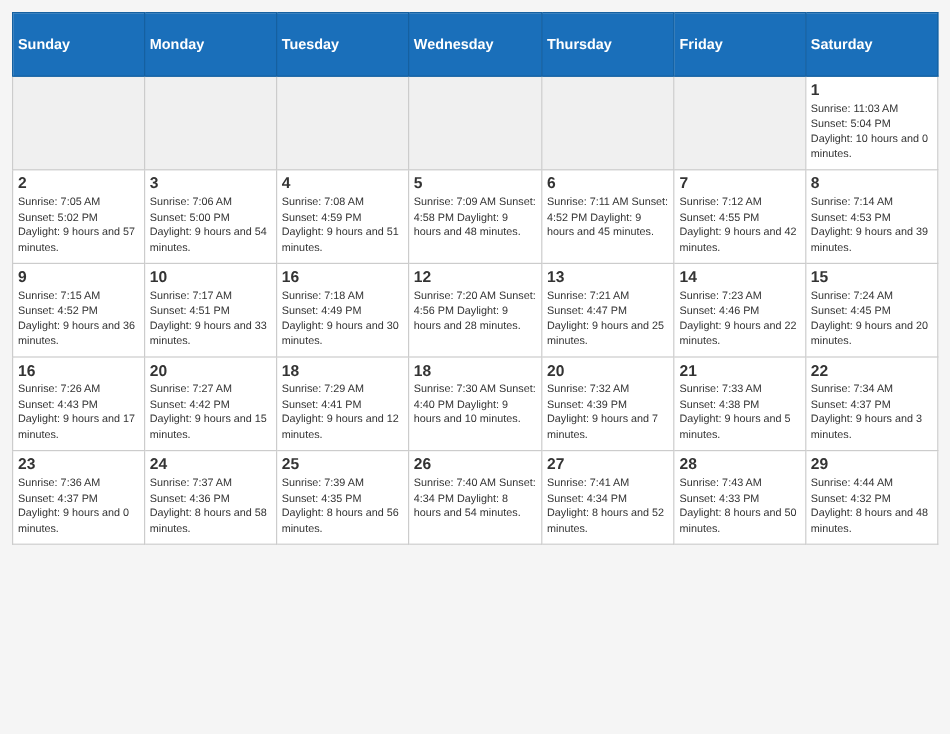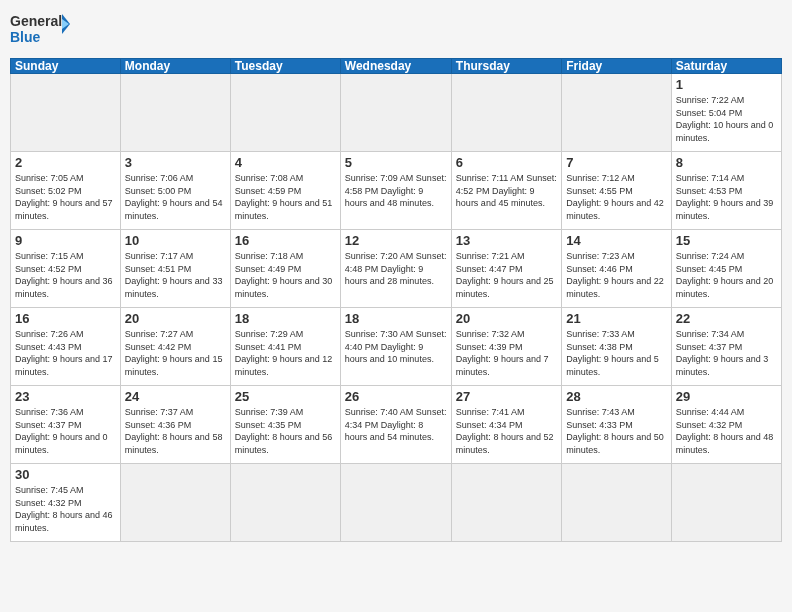--- a/index.html
+++ b/index.html
@@ -44,21 +44,21 @@
       width: 100%;
       border-collapse: collapse;
       border: 1px solid #ccc;
       background: #fff;
     }
     .calendar thead th {
       background: #1a6fba;
       color: #fff;
       font-size: 12px;
       font-weight: bold;
-      padding: 0 4px;
+      padding: 19px 4px;
       text-align: left;
       border: 1px solid #1560a0;
     }
     .calendar tbody td {
       width: 113px;
       vertical-align: top;
       border: 1px solid #ccc;
       padding: 3px 4px;
       background: #fff;
       font-size: 9.5px;
@@ -81,34 +81,20 @@
       line-height: 1.4;
     }
     .last-row td {
       height: 70px;
     }
   </style>
 </head>
 <body>
 
 <div class="page">
-  <div class="header">
-    <div class="logo">
-  <svg width="60" height="40" viewBox="0 0 60 40">
-    <text x="0" y="16" font-size="14" font-weight="bold" fill="#333" font-family="Arial">General</text>
-    <text x="0" y="32" font-size="14" font-weight="bold" fill="#1a6fba" font-family="Arial">Blue</text>
-    <polygon points="52,4 60,14 52,24" fill="#1a6fba"></polygon>
-    <polygon points="52,9 59,14 52,19" fill="#87cefa"></polygon>
-  </svg>
-</div>
-    <div class="title-section">
-      <div class="month-title"></div>
-      <div class="subtitle"></div>
-    </div>
-  </div>
 
   <table class="calendar">
     <thead>
       <tr>
       <th>Sunday</th>
           <th>Monday</th>
           <th>Tuesday</th>
           <th>Wednesday</th>
           <th>Thursday</th>
           <th>Friday</th>
@@ -118,21 +104,21 @@
     <tbody id="calendar-body">
     <tr>
           <td class="empty"></td>
           <td class="empty"></td>
           <td class="empty"></td>
           <td class="empty"></td>
           <td class="empty"></td>
           <td class="empty"></td>
           <td>
             <span class="day-number">1</span>
-            <div class="day-info">Sunrise: 7:22 AM
+            <div class="day-info">Sunrise: 11:03 AM
 Sunset: 5:04 PM
 Daylight: 10 hours
 and 0 minutes.</div>
           </td>
         </tr>
         <tr>
           <td>
             <span class="day-number">2</span>
             <div class="day-info">Sunrise: 7:05 AM
 Sunset: 5:02 PM
@@ -200,21 +186,21 @@
           <td>
             <span class="day-number">16</span>
             <div class="day-info">Sunrise: 7:18 AM
 Sunset: 4:49 PM
 Daylight: 9 hours
 and 30 minutes.</div>
           </td>
           <td>
             <span class="day-number">12</span>
             <div class="day-info">Sunrise: 7:20 AM
-Sunset: 4:48 PM
+Sunset: 4:56 PM
 Daylight: 9 hours
 and 28 minutes.</div>
           </td>
           <td>
             <span class="day-number">13</span>
             <div class="day-info">Sunrise: 7:21 AM
 Sunset: 4:47 PM
 Daylight: 9 hours
 and 25 minutes.</div>
           </td>
@@ -327,31 +313,16 @@
 Daylight: 8 hours
 and 50 minutes.</div>
           </td>
           <td>
             <span class="day-number">29</span>
             <div class="day-info">Sunrise: 4:44 AM
 Sunset: 4:32 PM
 Daylight: 8 hours
 and 48 minutes.</div>
           </td>
-        </tr>
-        <tr class="last-row">
-          <td>
-            <span class="day-number">30</span>
-            <div class="day-info">Sunrise: 7:45 AM
-Sunset: 4:32 PM
-Daylight: 8 hours
-and 46 minutes.</div>
-          </td>
-          <td class="empty"></td>
-          <td class="empty"></td>
-          <td class="empty"></td>
-          <td class="empty"></td>
-          <td class="empty"></td>
-          <td class="empty"></td>
         </tr>
       </tbody>
   </table>
 </div>
 
 </body></html>

